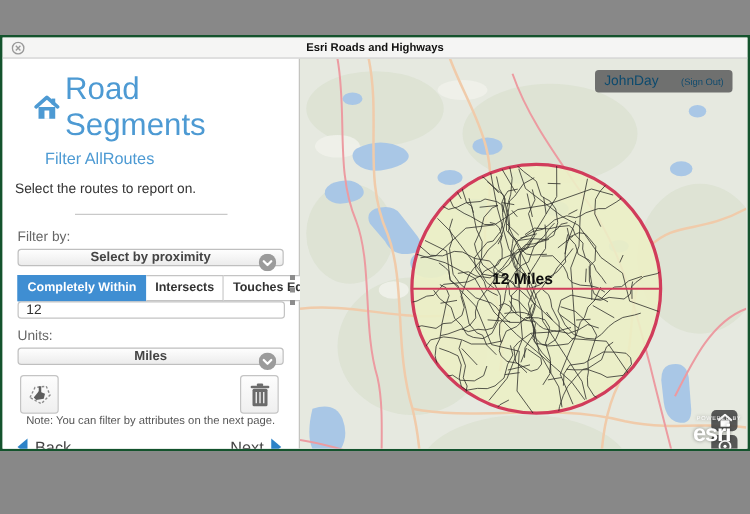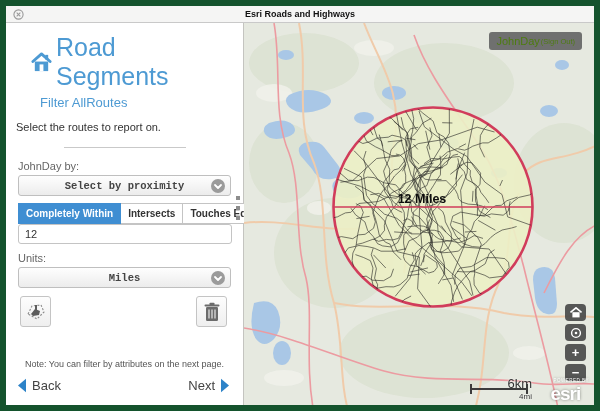--- a/index.html
+++ b/index.html
@@ -1,20 +1,20 @@
 <!DOCTYPE html>
 <html><head>
 <meta charset="utf-8">
 <style>
   * { margin:0; padding:0; box-sizing:border-box; }
   html,body { background:#888; }
   body { font-family:"Liberation Sans", sans-serif; }
   .window{
-    position:relative; width:600px; height:411px; background:#fff;
-    border:6px solid #14532d; display:flex; flex-direction:column; overflow:hidden;
+    position:relative; width:600px; height:333px; background:#fff;
+    border:2px solid #14532d; display:flex; flex-direction:column; overflow:hidden;margin-top:28px;
   }
   
   .titlebar{
     height:17px; background:#f5f5f4; border-bottom:1px solid #c9c9c9;
     display:flex; align-items:center; position:relative; flex:0 0 auto;
   }
   .titlebar .close{ position:absolute; left:7px; top:3px; width:11px; height:11px; cursor:pointer; }
   .titlebar .title{
     width:100%; text-align:center; font-size:9px; font-weight:bold; color:#111;
   }
@@ -29,21 +29,21 @@
   .panel-title{ font-size:25px; color:#4d9ad3; margin-left:3px; letter-spacing:0; font-weight:400; }
   .panel-sub{ font-size:13px; color:#4d9ad3; margin:4px 0 0 34px; }
   .instruction{ font-size:11px; color:#333; margin:11px 0 0 10px; }
   .divider{ border:none; border-top:1px solid #c9c9c9; width:122px; margin:14px auto 4px auto; }
   .lbl{ font-size:11px; color:#666; margin:8px 12px 3px 12px; }
   .dropdown{
     margin:0 12px; height:21px; border:1px solid #bfbfbf; border-radius:3px;
     background:linear-gradient(#fefefe,#ececec);
     display:flex; align-items:center; justify-content:center; position:relative; cursor:pointer;
   }
-  .dropdown .dd-val{ font-size:10.5px; font-weight:bold; color:#444;font-family:Liberation Mono, monospace; }
+  .dropdown .dd-val{ font-size:10.5px; font-weight:bold; color:#444; }
   .dropdown .dd-caret{ position:absolute; right:5px; top:3px; width:14px; height:14px; }
   .segrow{ display:flex; margin:7px 12px 0 12px; }
   .segbtn{
     height:21px; border:1px solid #c4c4c4; background:#fff; color:#333;
     font-size:10px; font-weight:bold; display:flex; align-items:center; justify-content:center;
     padding:0 7px; cursor:pointer; white-space:nowrap;
   }
   .segbtn + .segbtn{ border-left:none; }
   .segbtn.active{ background:#3f8ed2; border-color:#3f8ed2; color:#fff; }
   .txtinput{
@@ -61,22 +61,22 @@
   .footer{ display:flex; justify-content:space-between; align-items:center; padding:0 12px 6px 10px; }
   .navbtn{ display:flex; align-items:center; gap:5px; cursor:pointer; }
   .navbtn span{ font-size:13px; color:#444; }
   .drag-dots{ position:absolute; right:3px; top:173px; display:flex; flex-direction:column; gap:6px; cursor:col-resize; }
   .drag-dots i{ width:4px; height:4px; background:#8d8d8d; display:block; }
   
   .map{ position:relative; flex:1; overflow:hidden; background:#e6e9e0; }
   .map svg.base{ position:absolute; left:0; top:0; }
   .userbtn{
     position:absolute; top:9px; right:12px; height:18px; padding:0 7px;
-    background:rgba(95,95,95,.88); border-radius:3px; color:#4d7c0f;
-    display:flex; align-items:center; gap:1px; cursor:pointer;
+    background:rgba(95,95,95,.88); border-radius:3px; color:#0c4a6e;
+    display:flex; align-items:center; gap:18px; cursor:pointer;
   }
   .userbtn .uname{ font-size:11px; }
   .userbtn .usign{ font-size:7.5px; opacity:.95; }
   .mapctrls{ position:absolute; right:8px; top:281px; display:flex; flex-direction:column; gap:3px; }
   .mapctrl{
     width:21px; height:17px; background:rgba(74,74,74,.92); border-radius:4px;
     display:flex; align-items:center; justify-content:center; color:#fff; cursor:pointer;
   }
   .mapctrl svg{ display:block; }
   .mapctrl .pm{ font-size:13px; font-weight:bold; line-height:1; margin-top:-1px; }
@@ -116,21 +116,21 @@
           <rect x="10" y="13" width="4" height="7" fill="#fff"></rect>
           <rect x="16" y="3" width="3" height="5" fill="#4d9ad3"></rect>
         </svg>
         <div class="panel-title">Road Segments</div>
       </div>
       <div class="panel-sub">Filter AllRoutes</div>
 
       <div class="instruction">Select the routes to report on.</div>
       <hr class="divider">
 
-      <div class="lbl">JohnDay by:</div>
+      <div class="lbl">Filter by:</div>
       <div class="dropdown">
         <span class="dd-val">Select by proximity</span>
         <svg class="dd-caret" viewBox="0 0 14 14">
           <circle cx="7" cy="7" r="7" fill="#9b9b9b"></circle>
           <path d="M4 6 L7 9 L10 6" fill="none" stroke="#fff" stroke-width="1.8" stroke-linecap="round" stroke-linejoin="round"></path>
         </svg>
       </div>
 
       <div class="segrow">
         <button class="segbtn active">Completely Within</button>

